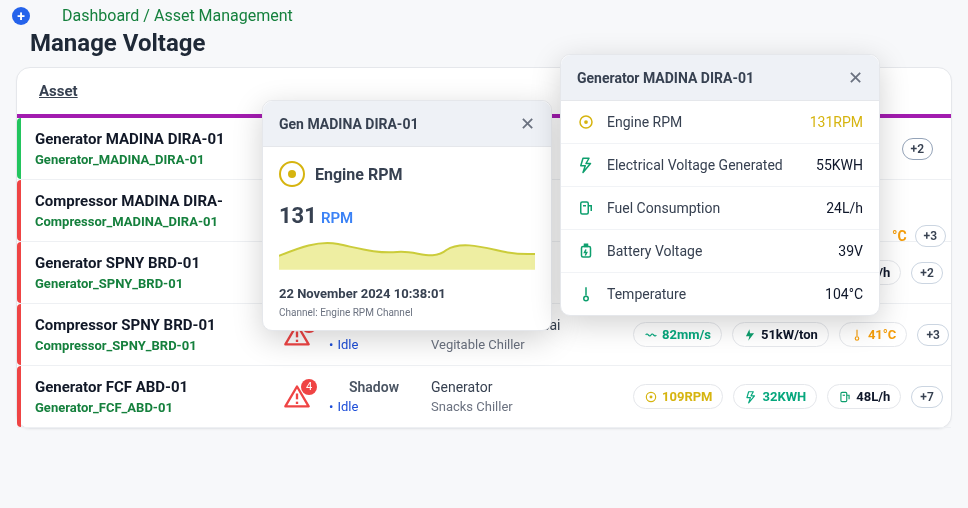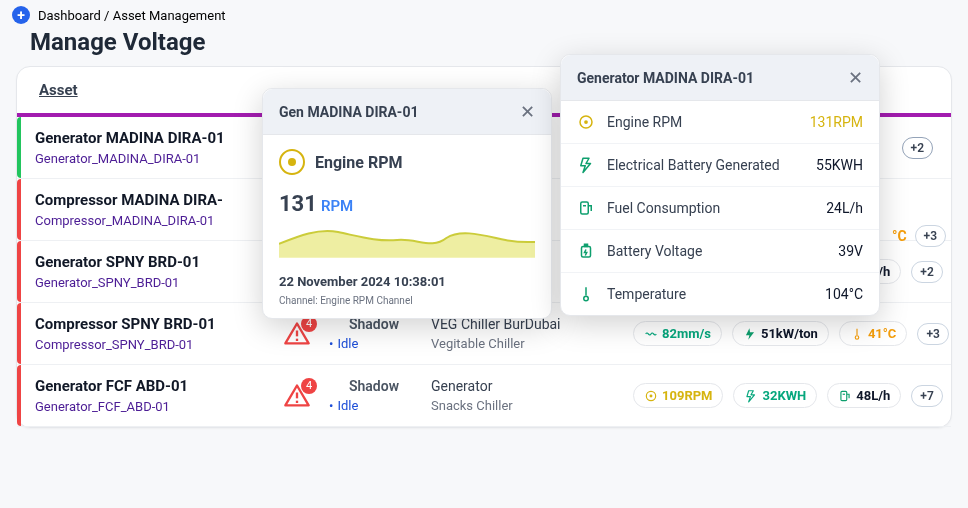--- a/index.html
+++ b/index.html
@@ -1,29 +1,29 @@
 <!DOCTYPE html>
 <html><head>
 <meta charset="utf-8">
 <style>
 * { box-sizing: border-box; margin: 0; padding: 0; }
 body { font-family: -apple-system, BlinkMacSystemFont, "Segoe UI", Roboto, Arial, sans-serif; background: #f7f8fa; width: 968px; height: 508px; overflow: hidden; position: relative; font-size: 14px; color: #111; }
 .topbar { display: flex; align-items: center; gap: 8px; padding: 6px 18px 2px 12px; }
 .plus-icon { width: 18px; height: 18px; border-radius: 50%; background: #2563eb; display:flex; align-items:center; justify-content:center; color:#fff; font-weight:700; font-size:14px; }
-.breadcrumb { color: #000000; font-size: 13px; }
+.breadcrumb { color: #15803d; font-size: 16px; margin-left: 24px; }
 .page-title { font-size: 24px; font-weight: 700; padding: 2px 18px 10px 30px; color:#1f2937;}
 .card { background:#fff; border:1px solid #e5e7eb; border-radius:14px; margin:0 16px; box-shadow:0 1px 2px rgba(0,0,0,.04);}
 .table-head { padding:14px 22px; border-bottom:4px solid #a21caf; font-weight:700; color:#374151; font-size:15px;text-decoration:underline;}
 .row { position: relative; display:flex; align-items:center; padding:12px 18px 12px 18px; border-bottom:1px solid #eef0f3; gap:12px;}
 .row::before { content:""; position:absolute; left:0; top:0; bottom:0; width:4px; border-top-left-radius:4px; border-bottom-left-radius:4px;}
 .row.ok::before { background:#22c55e; }
 .row.bad::before{ background:#ef4444; }
 .namecol { flex:0 0 230px; }
 .namecol .nm { font-weight:700; font-size:15px; color:#111827; }
-.namecol .code { color:#4c1d95; font-size:13px; margin-top:4px;}
+.namecol .code { color:#15803d; font-size:13px; margin-top:4px;font-weight:bold;}
 .alertcol { flex:0 0 40px; display:flex; justify-content:center;}
 .tri { width:28px; height:28px; position:relative;}
 .tri svg{width:28px;height:28px;}
 .badge-ct { position:absolute; top:-4px; right:-6px; background:#ef4444; color:#fff; font-size:11px; width:16px; height:16px; border-radius:50%; display:flex; align-items:center; justify-content:center; }
 .shadowcol { flex:0 0 90px;}
 .shadowcol .lbl{font-weight:600; color:#4b5563;text-align:center;}
 .shadowcol .st{ color:#1d4ed8; font-size:13px; margin-top:4px;}
 .shadowcol .st::before{content:"•"; margin-right:4px;}
 .assetgrp { flex:0 0 190px; }
 .assetgrp .g1{ color:#374151; }
@@ -31,21 +31,21 @@
 .right { margin-left:auto; display:flex; align-items:center; gap:10px; }
 .pill { display:inline-flex; align-items:center; gap:4px; padding:4px 10px; border:1px solid #e5e7eb; border-radius:999px; font-weight:700; font-size:13px; background:#fff;}
 .pill .ic{width:14px;height:14px;}
 .yellow{ color:#d6b40f;}
 .green { color:#0f172a;}
 .teal  { color:#06a77d;}
 .orange{ color:#f59e0b;}
 .morebadge{ border:1px solid #cbd5e1; background:#fff; border-radius:999px; padding:3px 8px; font-size:12px; font-weight:600; color:#374151;}
 
 
-.pop1 { position:absolute; left:262px; top:88px; width:290px; background:#fff; border-radius:10px; box-shadow:0 8px 30px rgba(0,0,0,.18); border:1px solid #e5e7eb; }
+.pop1 { position:absolute; left:262px; top:100px; width:290px; background:#fff; border-radius:10px; box-shadow:0 8px 30px rgba(0,0,0,.18); border:1px solid #e5e7eb; }
 .pop1 .h { display:flex; align-items:center; justify-content:space-between; padding:12px 16px; background:#eef1f6; border-bottom:1px solid #e5e7eb; border-top-left-radius:10px; border-top-right-radius:10px;}
 .pop1 .h .t{ font-weight:700; color:#374151;}
 .pop1 .body{ padding:14px 16px 12px 16px;}
 .pop1 .mhead{ display:flex; align-items:center; gap:10px; font-weight:700; color:#374151; font-size:16px;}
 .pop1 .mic { width:26px; height:26px; border-radius:50%; border:2px solid #d6b40f; display:flex; align-items:center; justify-content:center;}
 .pop1 .mic .dot{width:8px;height:8px;border-radius:50%;background:#d6b40f;}
 .pop1 .val{ margin-top:16px; font-size:22px; font-weight:700; color:#374151;}
 .pop1 .val small{ font-size:15px; font-weight:600; color:#3b82f6; margin-left:4px;}
 .pop1 svg.spark{ width:100%; height:42px; display:block;}
 .pop1 .ts{ margin-top:16px; font-weight:700; font-size:13px; color:#374151;}
@@ -269,21 +269,21 @@
         </span>
     <span class="lbl">Engine RPM</span>
     <span class="vl yellow">131RPM</span>
       </div>
       <div class="li">
         <span class="ic">
           <svg viewBox="0 0 24 24">
             <path d="M8 3 L16 3 L12 10 L18 10 L8 22 L11 13 L5 13 Z" fill="none" stroke="#0e9f6e" stroke-width="2" stroke-linejoin="round"></path>
           </svg>
         </span>
-    <span class="lbl">Electrical Battery Generated</span>
+    <span class="lbl">Electrical Voltage Generated</span>
     <span class="vl green">55KWH</span>
       </div>
       <div class="li">
         <span class="ic">
           <svg viewBox="0 0 24 24" fill="none" stroke="#0e9f6e" stroke-width="2">
             <rect x="5" y="4" width="10" height="16" rx="2"></rect>
             <path d="M15 9 L19 9 L19 16"></path>
             <path d="M8 9 L12 9"></path>
           </svg>
         </span>

